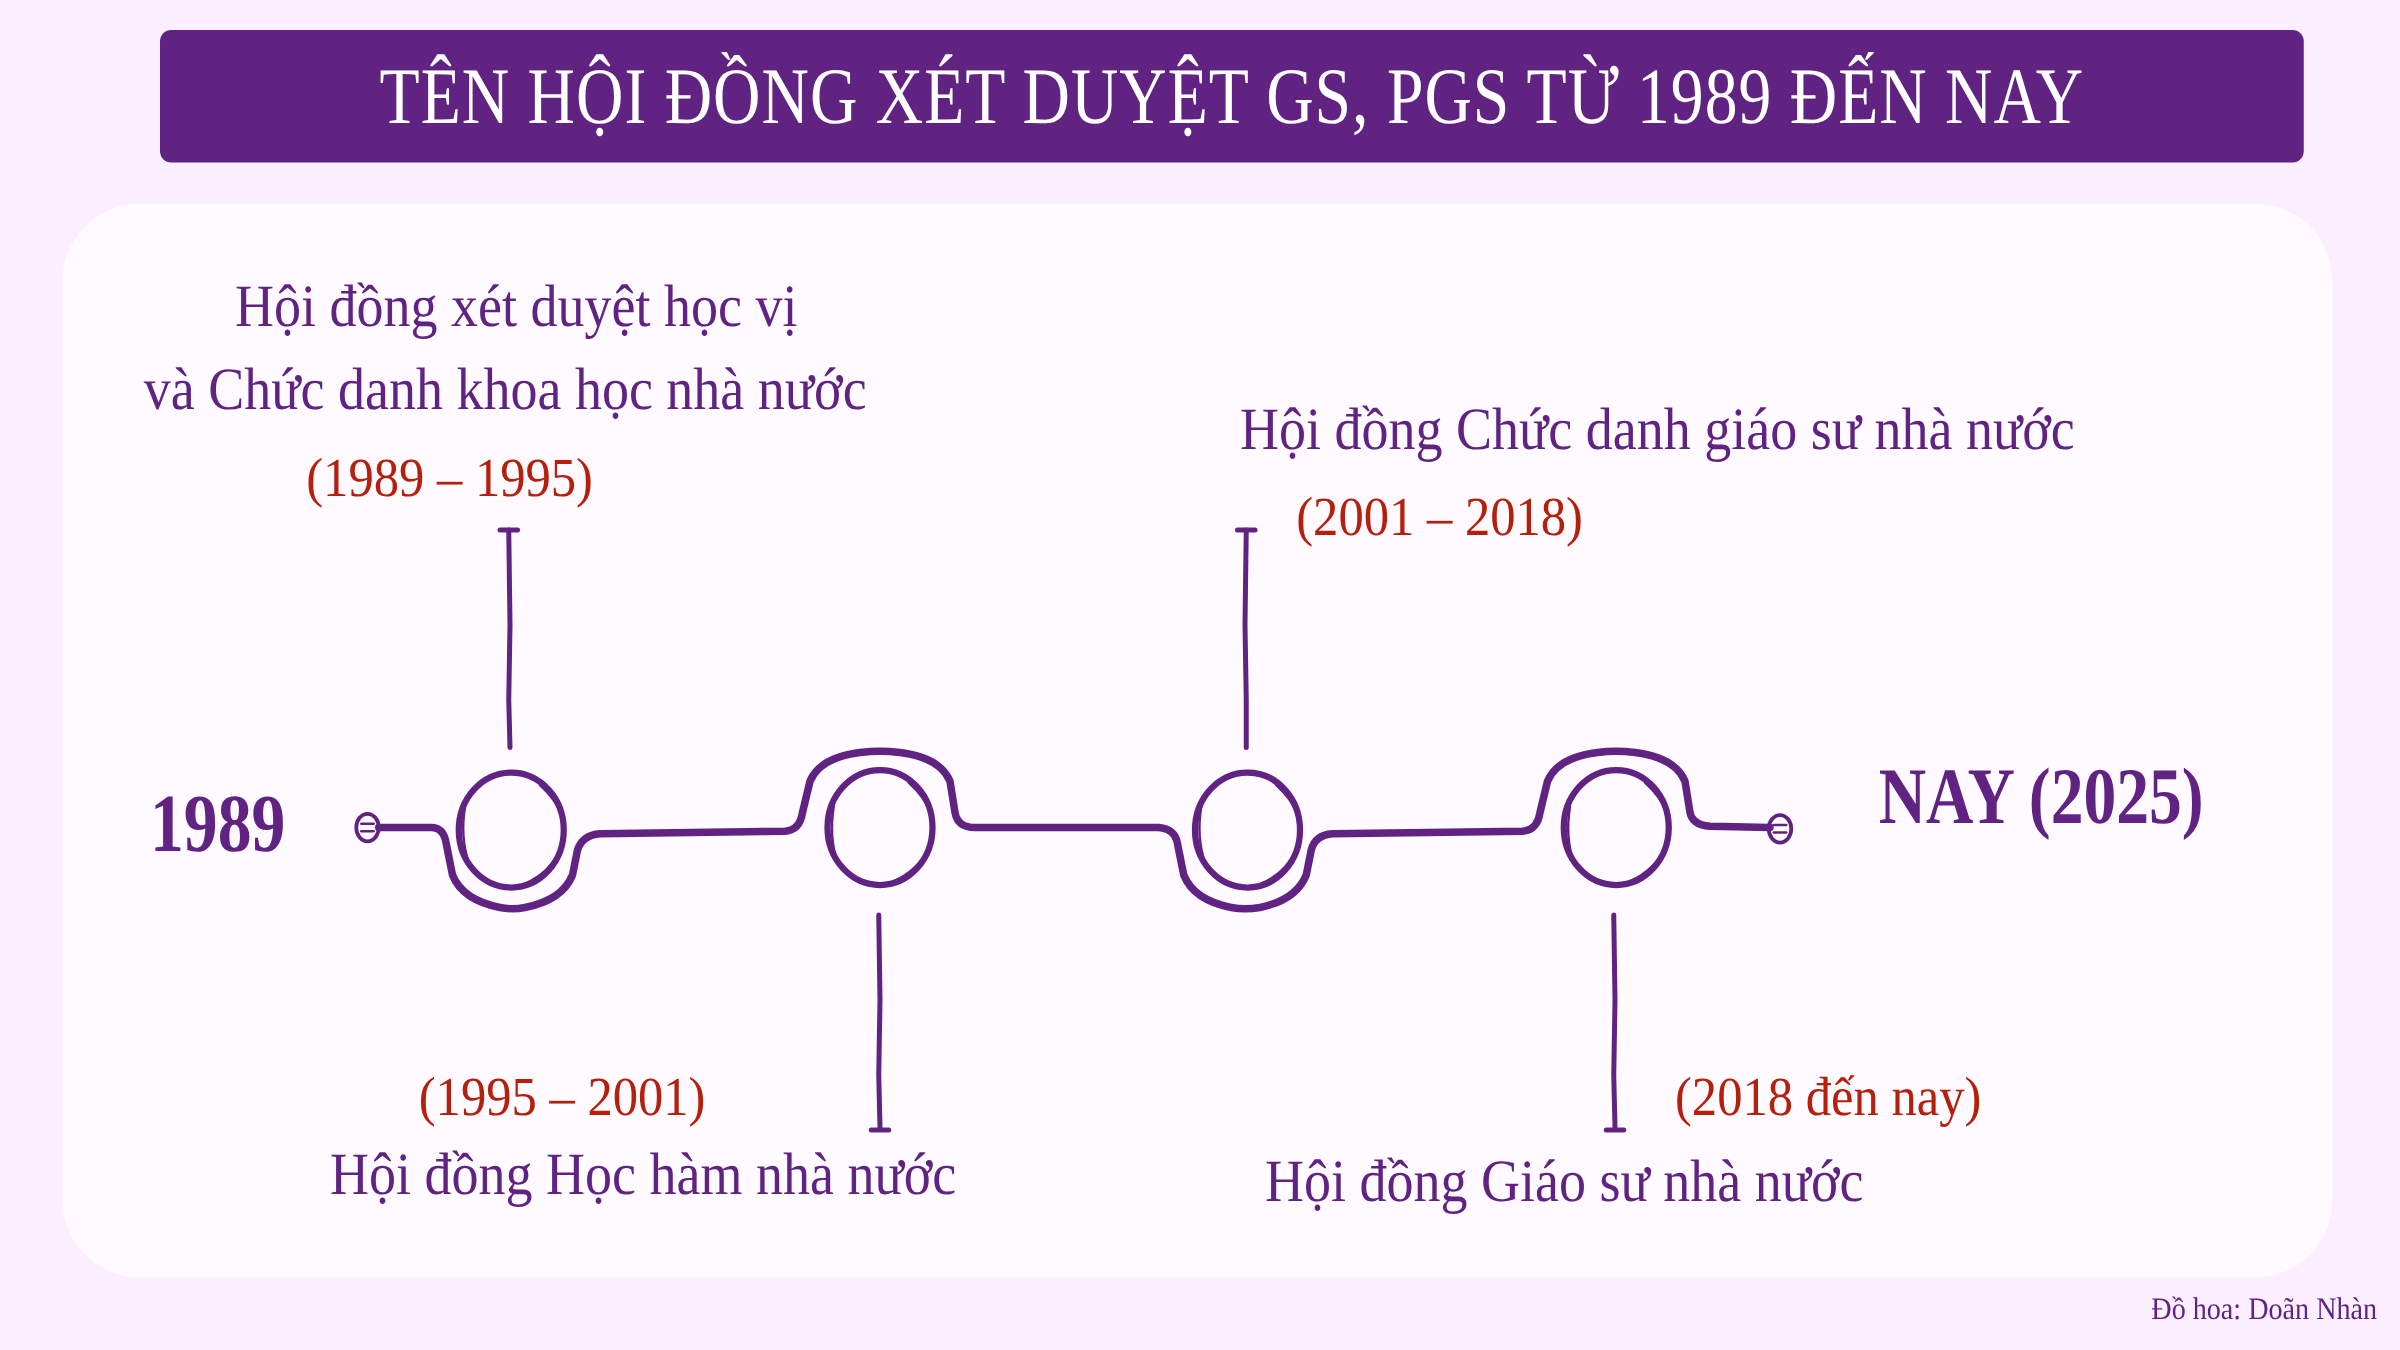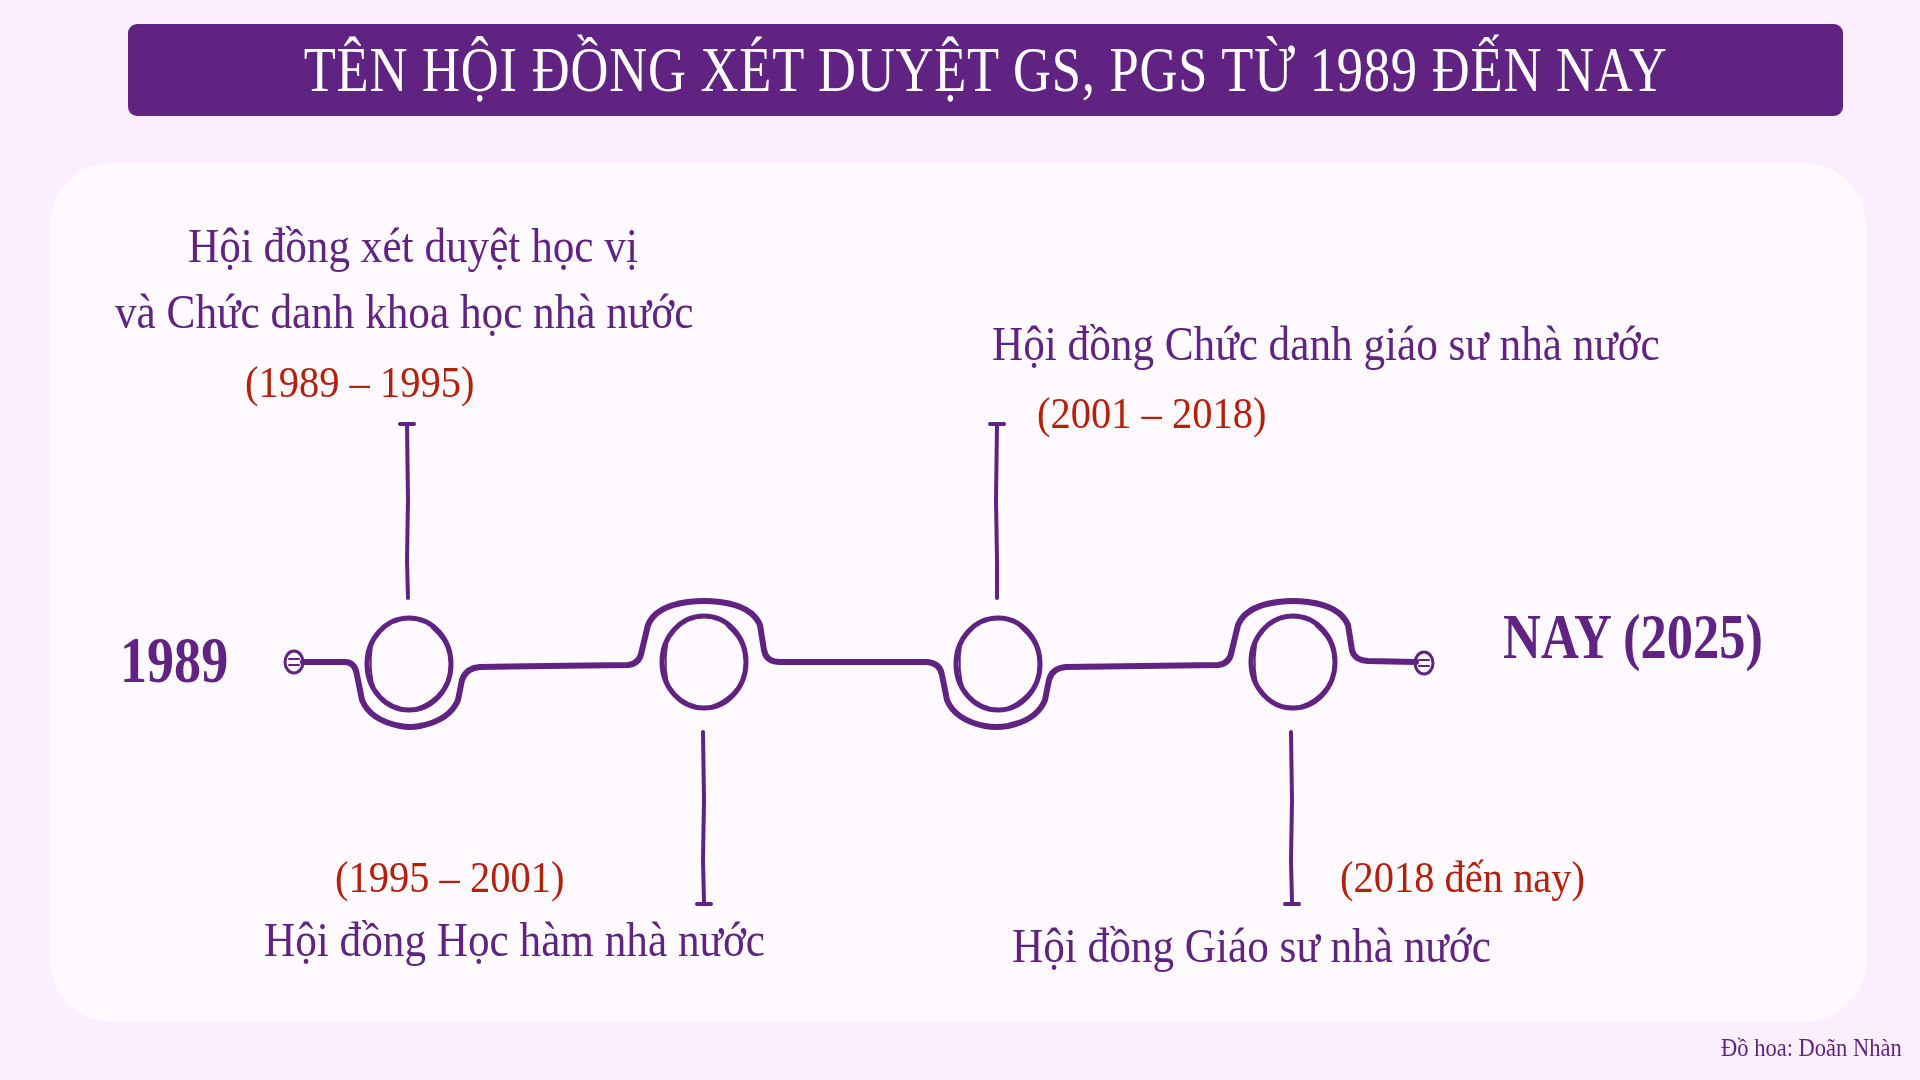--- a/index.html
+++ b/index.html
@@ -2,21 +2,21 @@
 <html><head>
   <meta charset="utf-8">
   <style>
     html, body { margin: 0; padding: 0; }
     body {
       width: 1920px; height: 1080px; overflow: hidden;
       background: #fbefff; position: relative;
       font-family: "Liberation Serif", "DejaVu Serif", serif;
     }
     .banner {
-      position: absolute; left: 128px; top: 24px; width: 1715px; height: 92px;
+      position: absolute; left: 128px; top: 24px; width: 1715px; height: 106px;
       background: #612382; border-radius: 9px;
       display: flex; align-items: center; justify-content: center;
     }
     .banner-title {
       color: #ffffff; font-size: 64px; letter-spacing: 1px;
       font-family: "Liberation Serif", "DejaVu Serif", serif;
       transform: scaleX(0.82); white-space: nowrap; transform-origin: center;
     }
     .card {
       position: absolute; left: 50px; top: 163px; width: 1816px; height: 859px;

